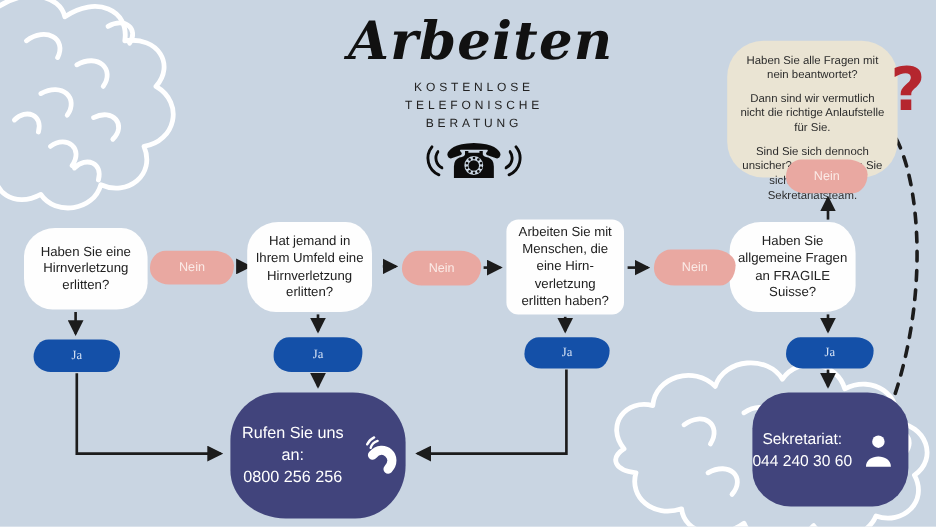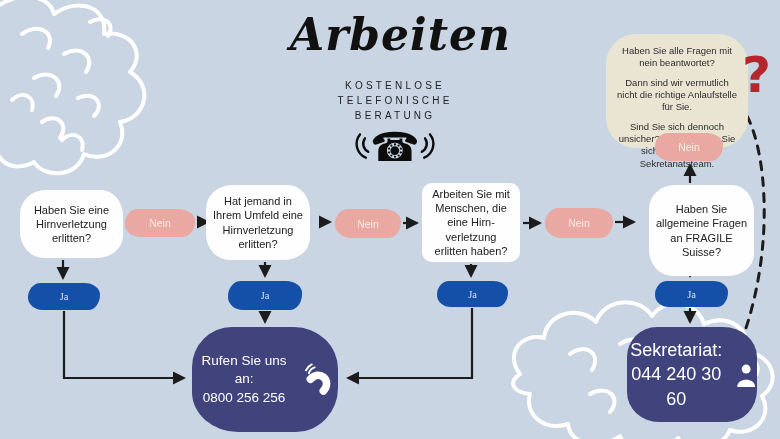--- a/index.html
+++ b/index.html
@@ -10,21 +10,21 @@
     width: 780px; height: 439px;
     background: #c9d5e2;
     overflow: hidden;
   }
   .brain { position:absolute; z-index:1; pointer-events:none; }
   .brain path { stroke:#ffffff; stroke-width:4; fill:none; stroke-linecap:round; stroke-linejoin:round; }
   .connectors { position:absolute; left:0; top:0; z-index:2; pointer-events:none; }
 
   .header { position:absolute; left:290px; top:12px; width:210px; text-align:center; z-index:3; }
   .title { font-family:"DejaVu Serif", serif; font-style:italic; font-weight:700; font-size:44px; line-height:1.05; color:#111; letter-spacing:1px; }
-  .subtitle { margin-top:20px; font-size:10px; letter-spacing:3.2px; color:#222; line-height:1.5; }
+  .subtitle { margin-top:8px; font-size:10px; letter-spacing:3.2px; color:#222; line-height:1.5; }
   .phone-row { margin-top:4px; display:flex; align-items:center; justify-content:center; gap:2px; }
   .phone-glyph { font-size:40px; line-height:1; color:#0c0c0c; }
   .waves path { stroke:#0c0c0c; stroke-width:2.4; fill:none; stroke-linecap:round; }
 
   .qbox {
     position:absolute; background:#fefefe; z-index:3;
     display:flex; align-items:center; justify-content:center; text-align:center;
     font-size:11px; line-height:1.28; color:#212121; padding:5px 6px;
     border-radius: 26px 22px 26px 24px / 24px 26px 22px 26px;
   }
@@ -35,21 +35,21 @@
   .pill.no { background:#e9a8a1; color:#fbeae6; border-radius:14px 18px 13px 17px / 15px 13px 17px 14px; }
   .pill.yes { background:#1450a8; color:#d3e0f4; border-radius:13px 16px 12px 15px / 15px 12px 16px 13px;font-family:Liberation Serif, serif; }
 
   .action-box {
     position:absolute; background:#41447c; color:#ffffff; z-index:3;
     display:flex; align-items:center; justify-content:flex-start; gap:9px;
     text-align:center;
   }
   .action-box .lines { line-height:1.35; }
   .call-box { border-radius:40px 44px 42px 46px / 40px 42px 44px 40px; font-size:13.5px; }
-  .secretariat-box { border-radius:30px 34px 30px 32px / 30px 30px 32px 30px; font-size:18px; }
+  .secretariat-box { border-radius:30px 34px 30px 32px / 30px 30px 32px 30px; font-size:13px; }
 
   .bubble {
     position:absolute; left:606px; top:5px; width:142px; height:114px; z-index:3;
     background:#eae4d3; border-radius:30px;
     padding:11px 10px; font-size:9.5px; line-height:1.3; color:#2b2b2b; text-align:center;margin-top:29px;
   }
   .bubble p { margin:0 0 7px 0; }
   .bubble p:last-child { margin-bottom:0; }
   .qmark {
     position:absolute; left:742px; top:50px; z-index:4;
@@ -143,21 +143,21 @@
 
   <div class="qbox" style="left:20px; top:190px; width:103px; height:68px;">
     <span>Haben Sie eine Hirnverletzung erlitten?</span>
   </div>
   <div class="qbox" style="left:206px; top:185px; width:104px; height:75px;">
     <span>Hat jemand in Ihrem Umfeld eine Hirnverletzung erlitten?</span>
   </div>
   <div class="qbox" style="left:422px; top:183px; width:98px; height:79px;border-radius:10px;">
     <span>Arbeiten Sie mit Menschen, die eine Hirn­verletzung erlitten haben?</span>
   </div>
-  <div class="qbox" style="left:649px; top:185px; width:105px; height:91px;">
+  <div class="qbox" style="left:608px; top:185px; width:105px; height:75px;">
     <span>Haben Sie allgemeine Fragen an FRAGILE Suisse?</span>
   </div>
 
   <div class="pill no" style="left:125px; top:209px; width:70px; height:28px;">Nein</div>
   <div class="pill no" style="left:335px; top:209px; width:66px; height:29px;">Nein</div>
   <div class="pill no" style="left:545px; top:208px; width:68px; height:30px;">Nein</div>
   <div class="pill no" style="left:655px; top:133px; width:68px; height:28px;">Nein</div>
 
   <div class="pill yes" style="left:28px; top:283px; width:72px; height:27px;">Ja</div>
   <div class="pill yes" style="left:228px; top:281px; width:74px; height:29px;">Ja</div>

